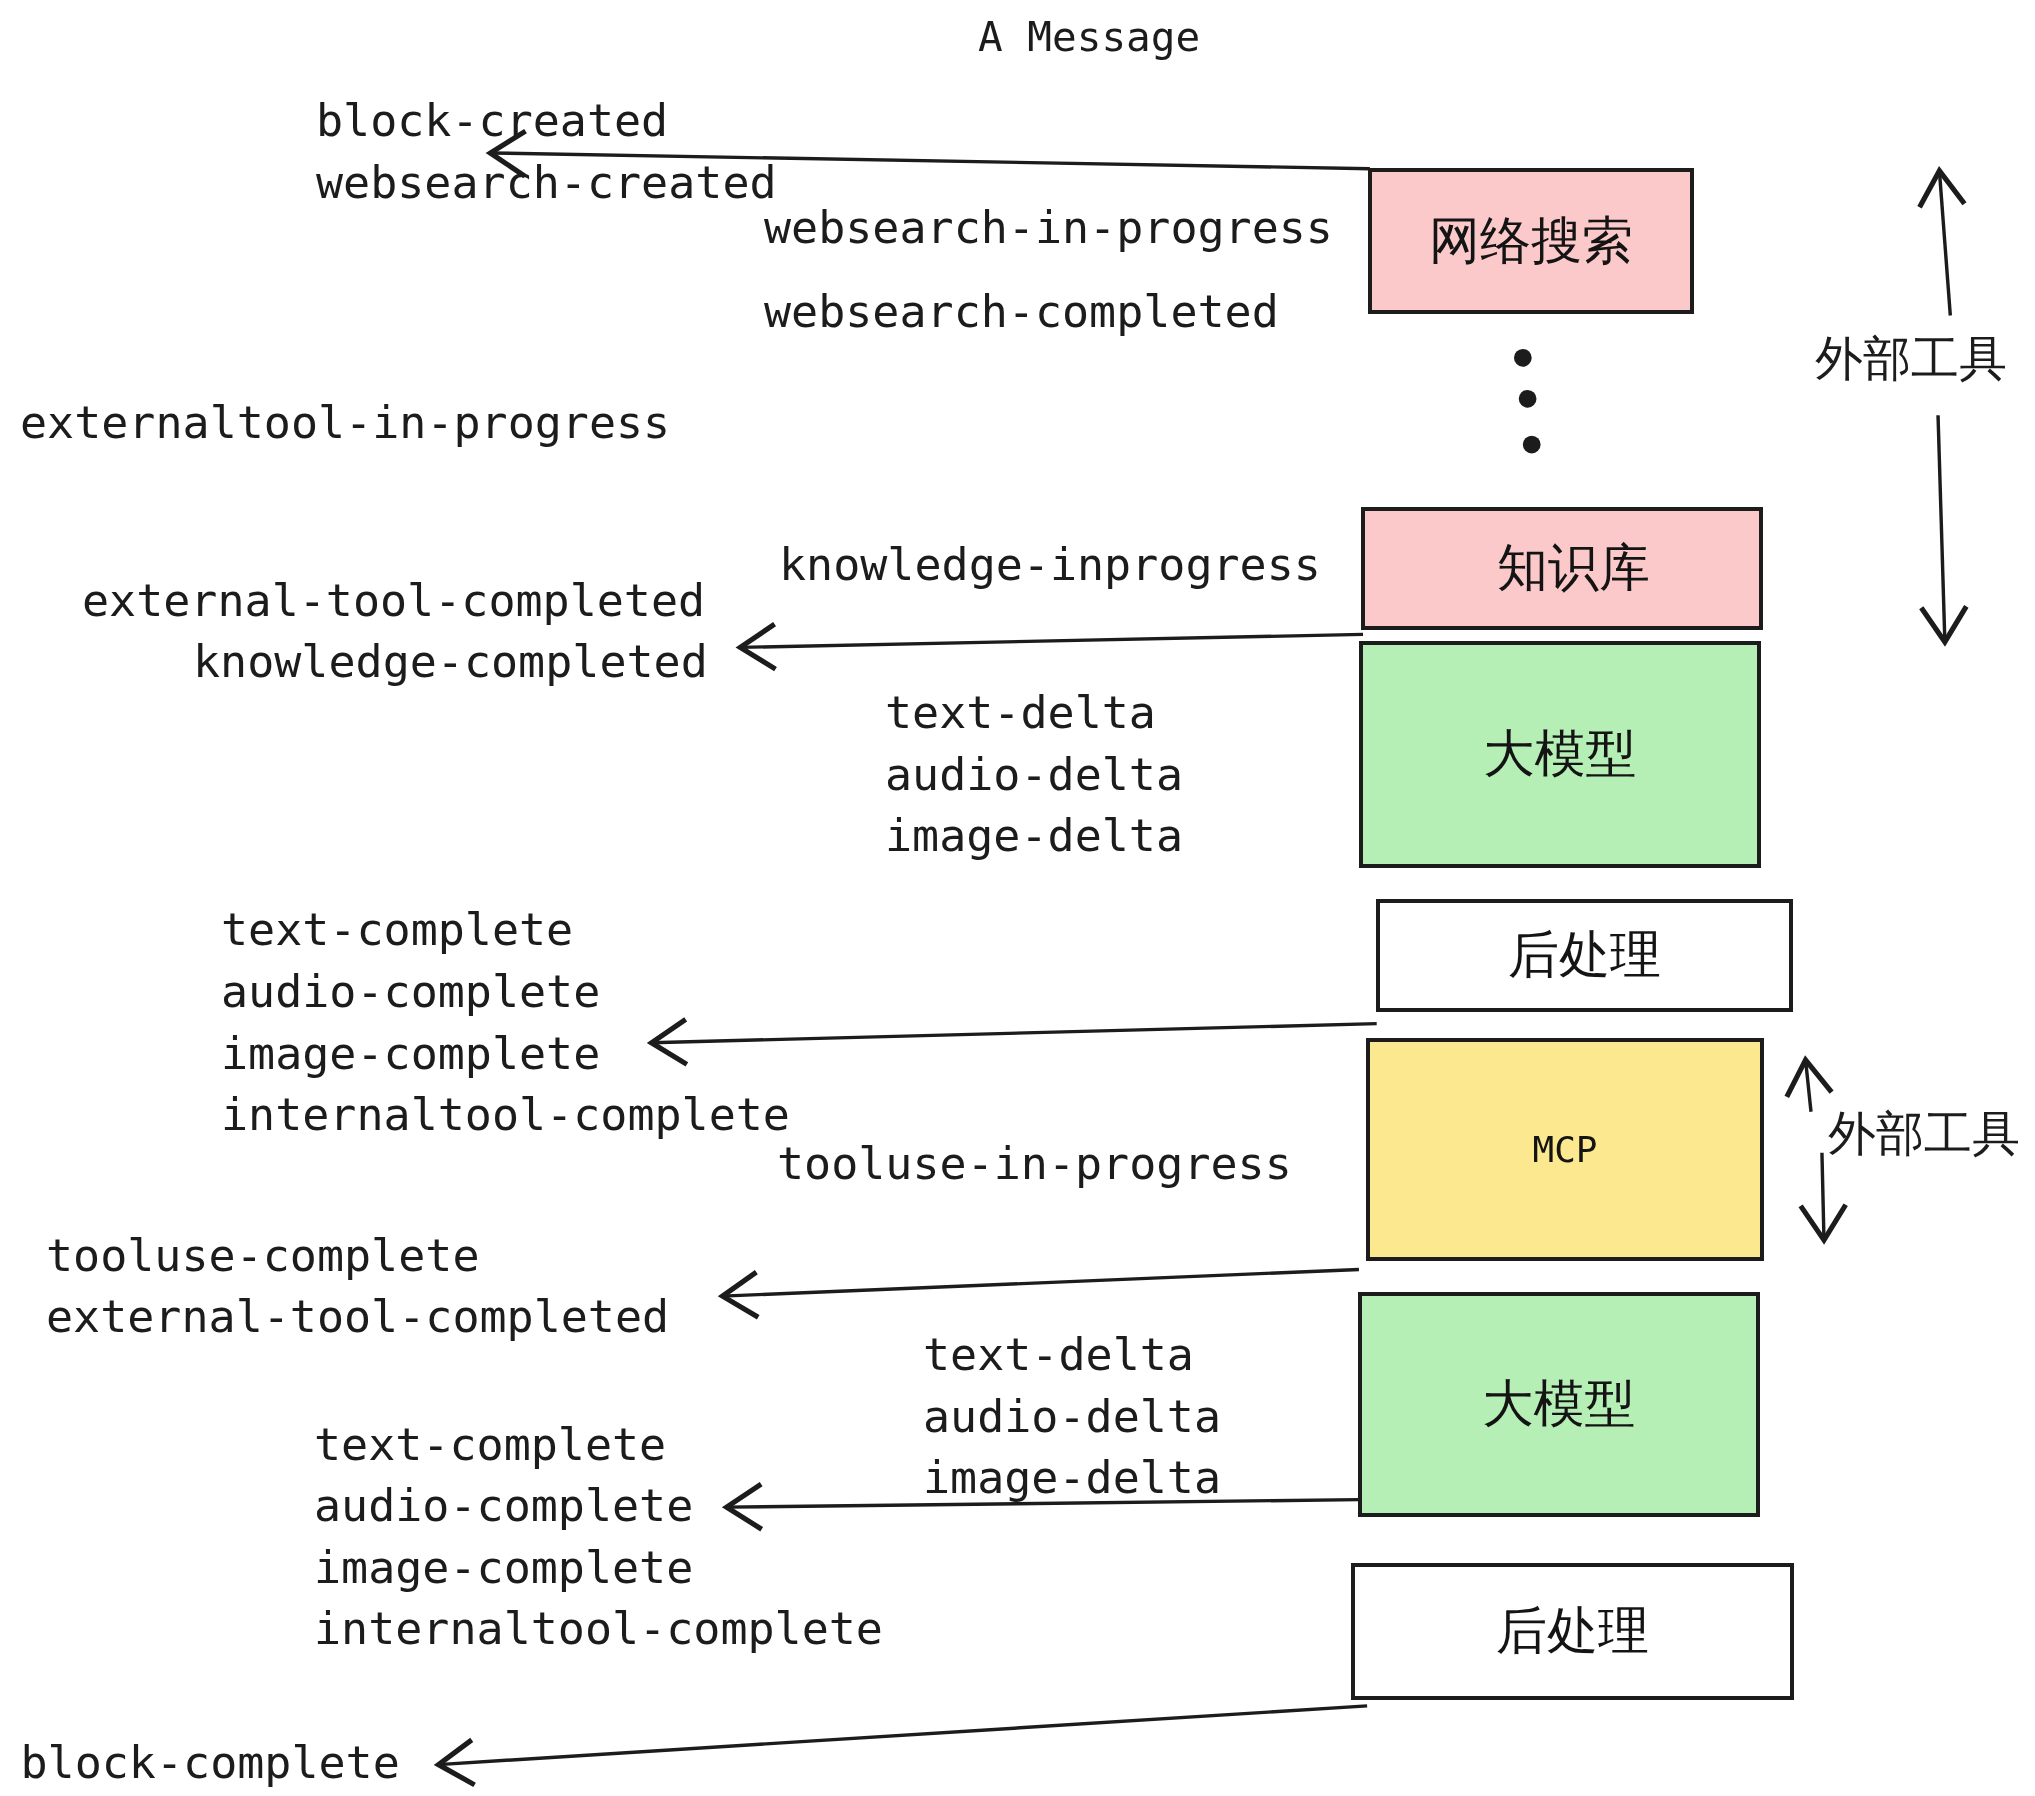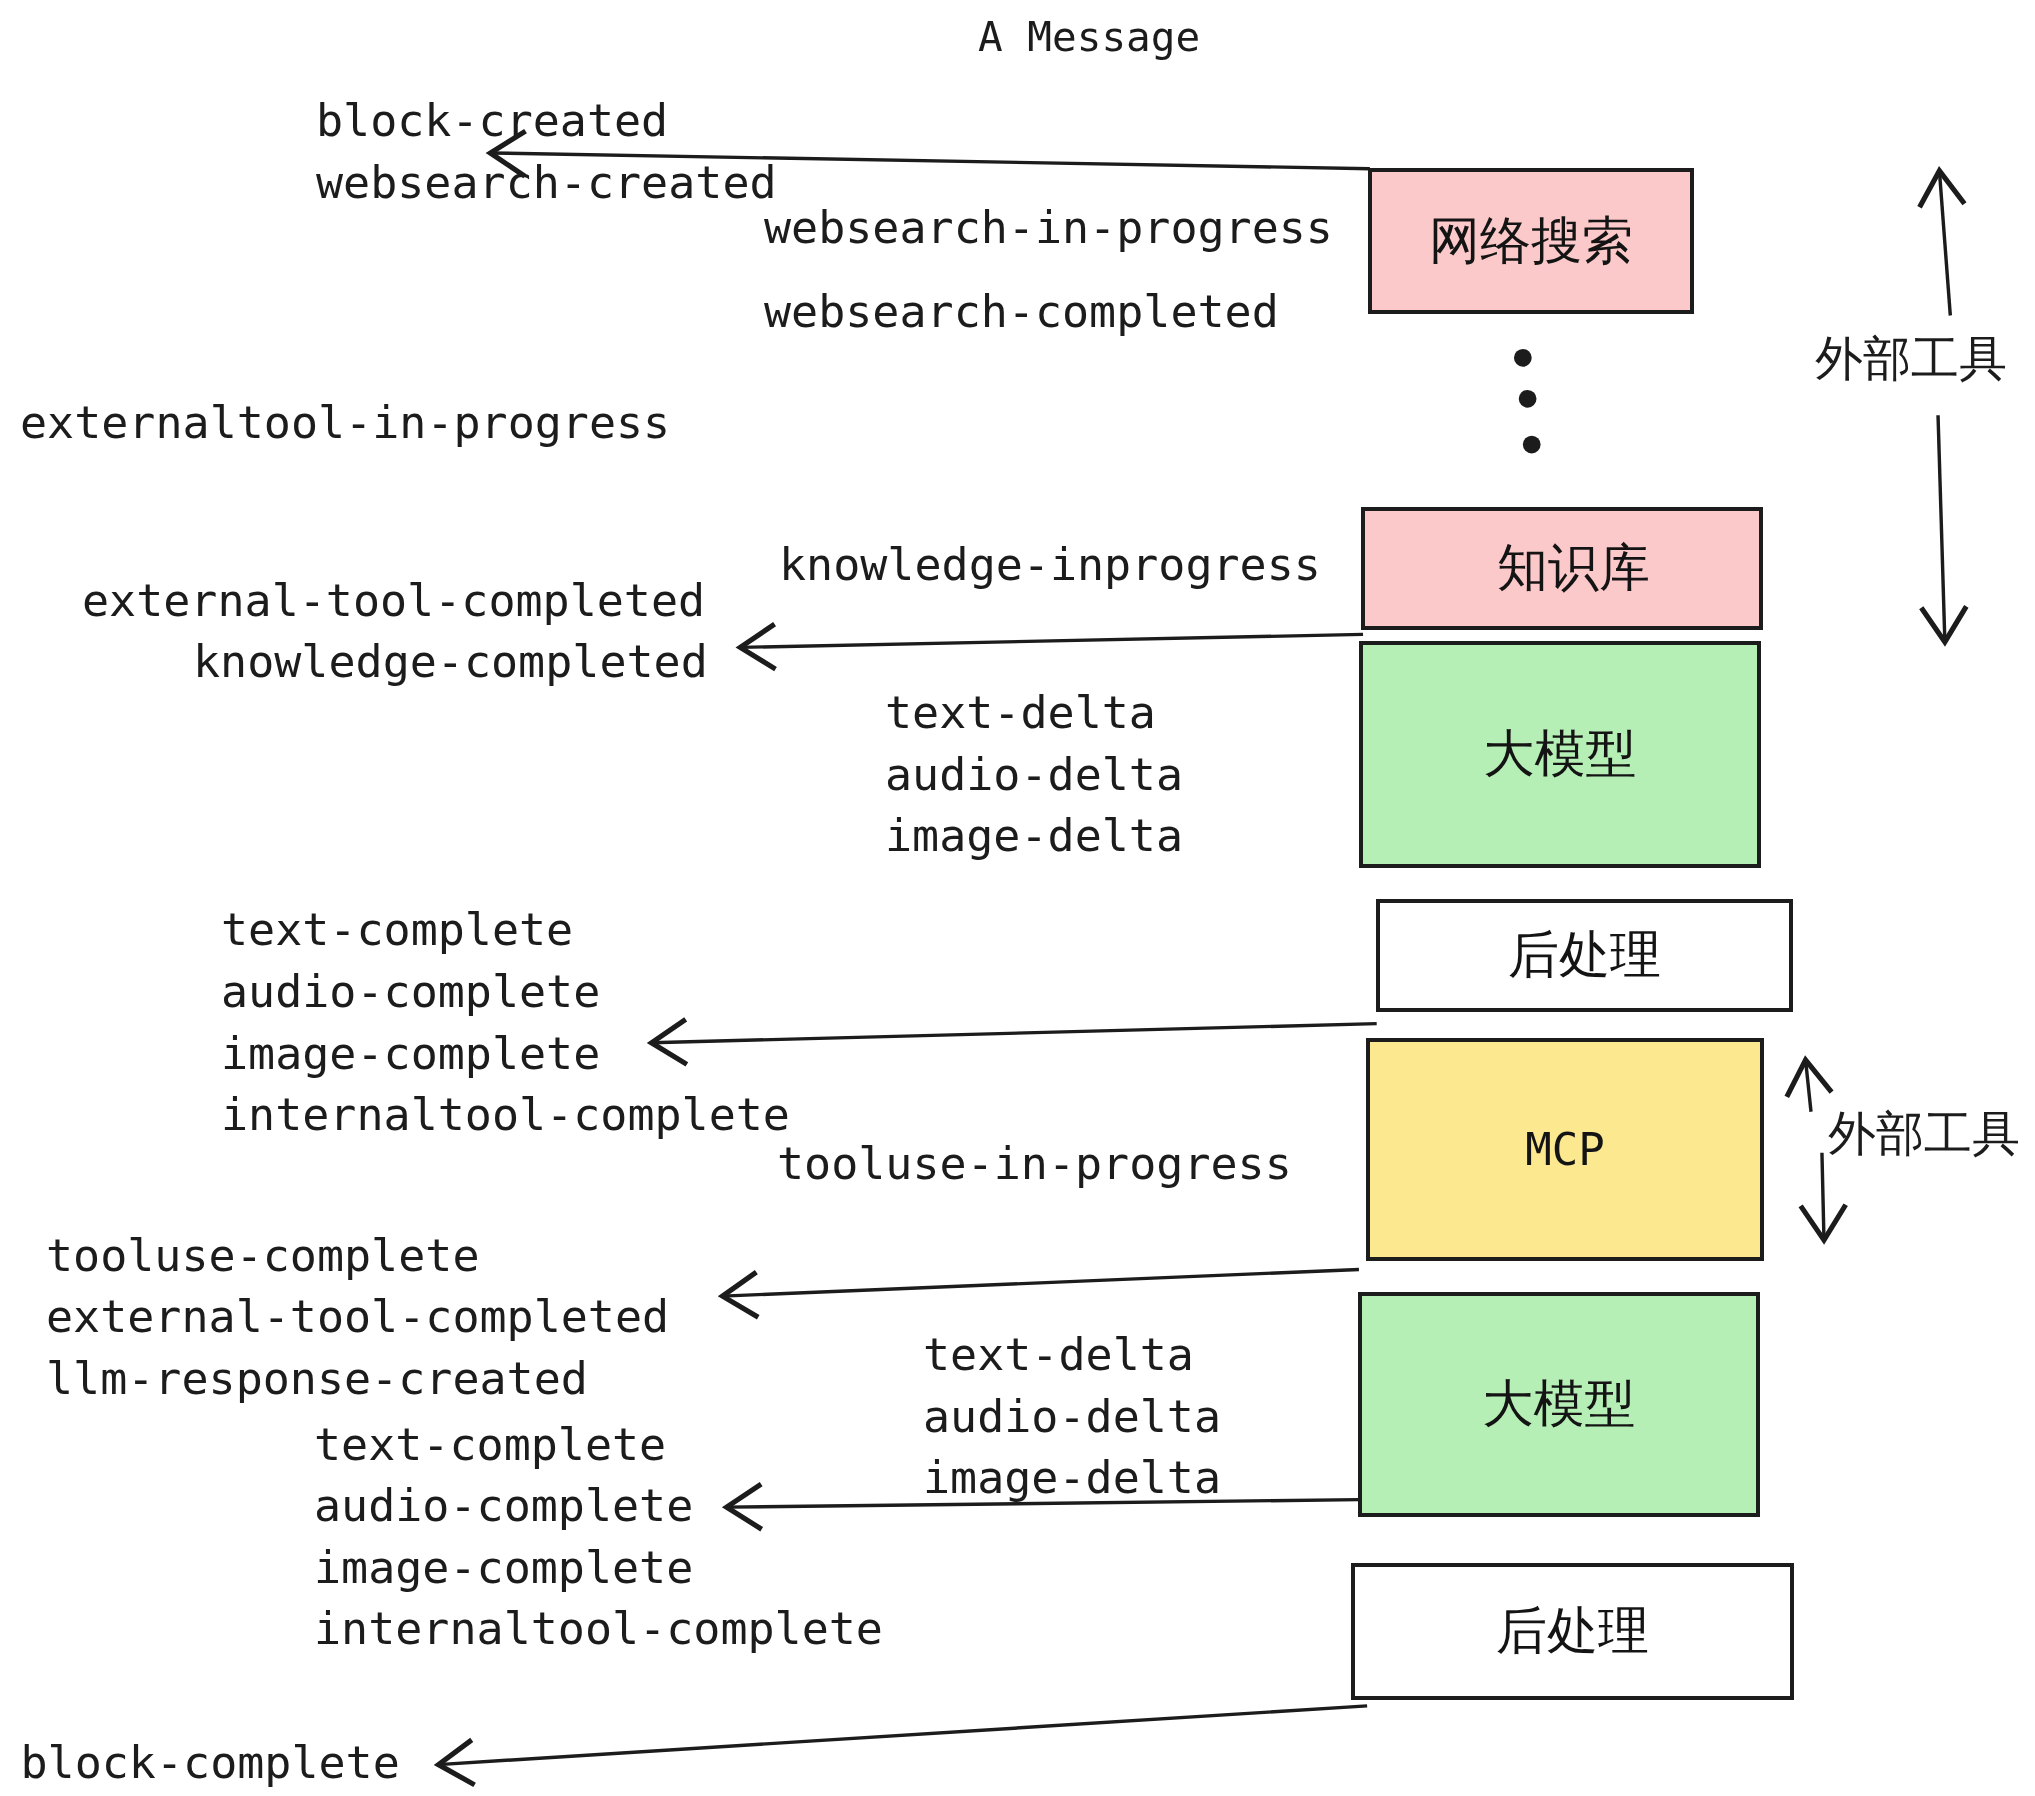--- a/index.html
+++ b/index.html
@@ -18,21 +18,21 @@
   .box {
     position:absolute; border:4.1px solid #1c1c1c;
     display:flex; align-items:center; justify-content:center;
     font-family:"DejaVu Sans", sans-serif; font-size:51px; color:#141414;
     white-space:nowrap;
   }
   .pink   { background:#fbc9c9; }
   .green  { background:#b6efb6; }
   .yellow { background:#fce98f; }
   .whitebg{ background:#ffffff; }
-  .mono   { font-family:"DejaVu Sans Mono", monospace; font-size:44px; }
+  .mono   { font-family:"DejaVu Sans Mono", monospace; font-size:36px; }
   .side {
     position:absolute; font-family:"DejaVu Sans", sans-serif;
     font-size:48px; white-space:nowrap; line-height:1.05;
   }
   svg.arrows { position:absolute; left:0; top:0; width:2035px; height:1796px; }
 </style>
 </head>
 <body>
 
 <div class="canvas">
@@ -79,21 +79,20 @@
 
   <div class="ev" style="left:221px;  top:905px;">text-complete</div>
   <div class="ev" style="left:221px;  top:967px;">audio-complete</div>
   <div class="ev" style="left:221px;  top:1029px;">image-complete</div>
   <div class="ev" style="left:221px;  top:1090px;">internaltool-complete</div>
 
   <div class="ev" style="left:777px; top:1139px;text-align:right;">tooluse-in-progress</div>
 
   <div class="ev" style="left:46px;   top:1231px;">tooluse-complete</div>
   <div class="ev" style="left:46px;   top:1292px;">external-tool-completed</div>
-  <div class="ev" style="left:46px;   top:1354px;">llm-response-created</div>
 
   <div class="ev" style="left:923px; top:1330px;">text-delta</div>
   <div class="ev" style="left:923px; top:1392px;">audio-delta</div>
   <div class="ev" style="left:923px; top:1453px;">image-delta</div>
 
   <div class="ev" style="left:314px;  top:1420px;">text-complete</div>
   <div class="ev" style="left:314px;  top:1481px;">audio-complete</div>
   <div class="ev" style="left:314px;  top:1543px;">image-complete</div>
   <div class="ev" style="left:314px;  top:1604px;">internaltool-complete</div>
 

